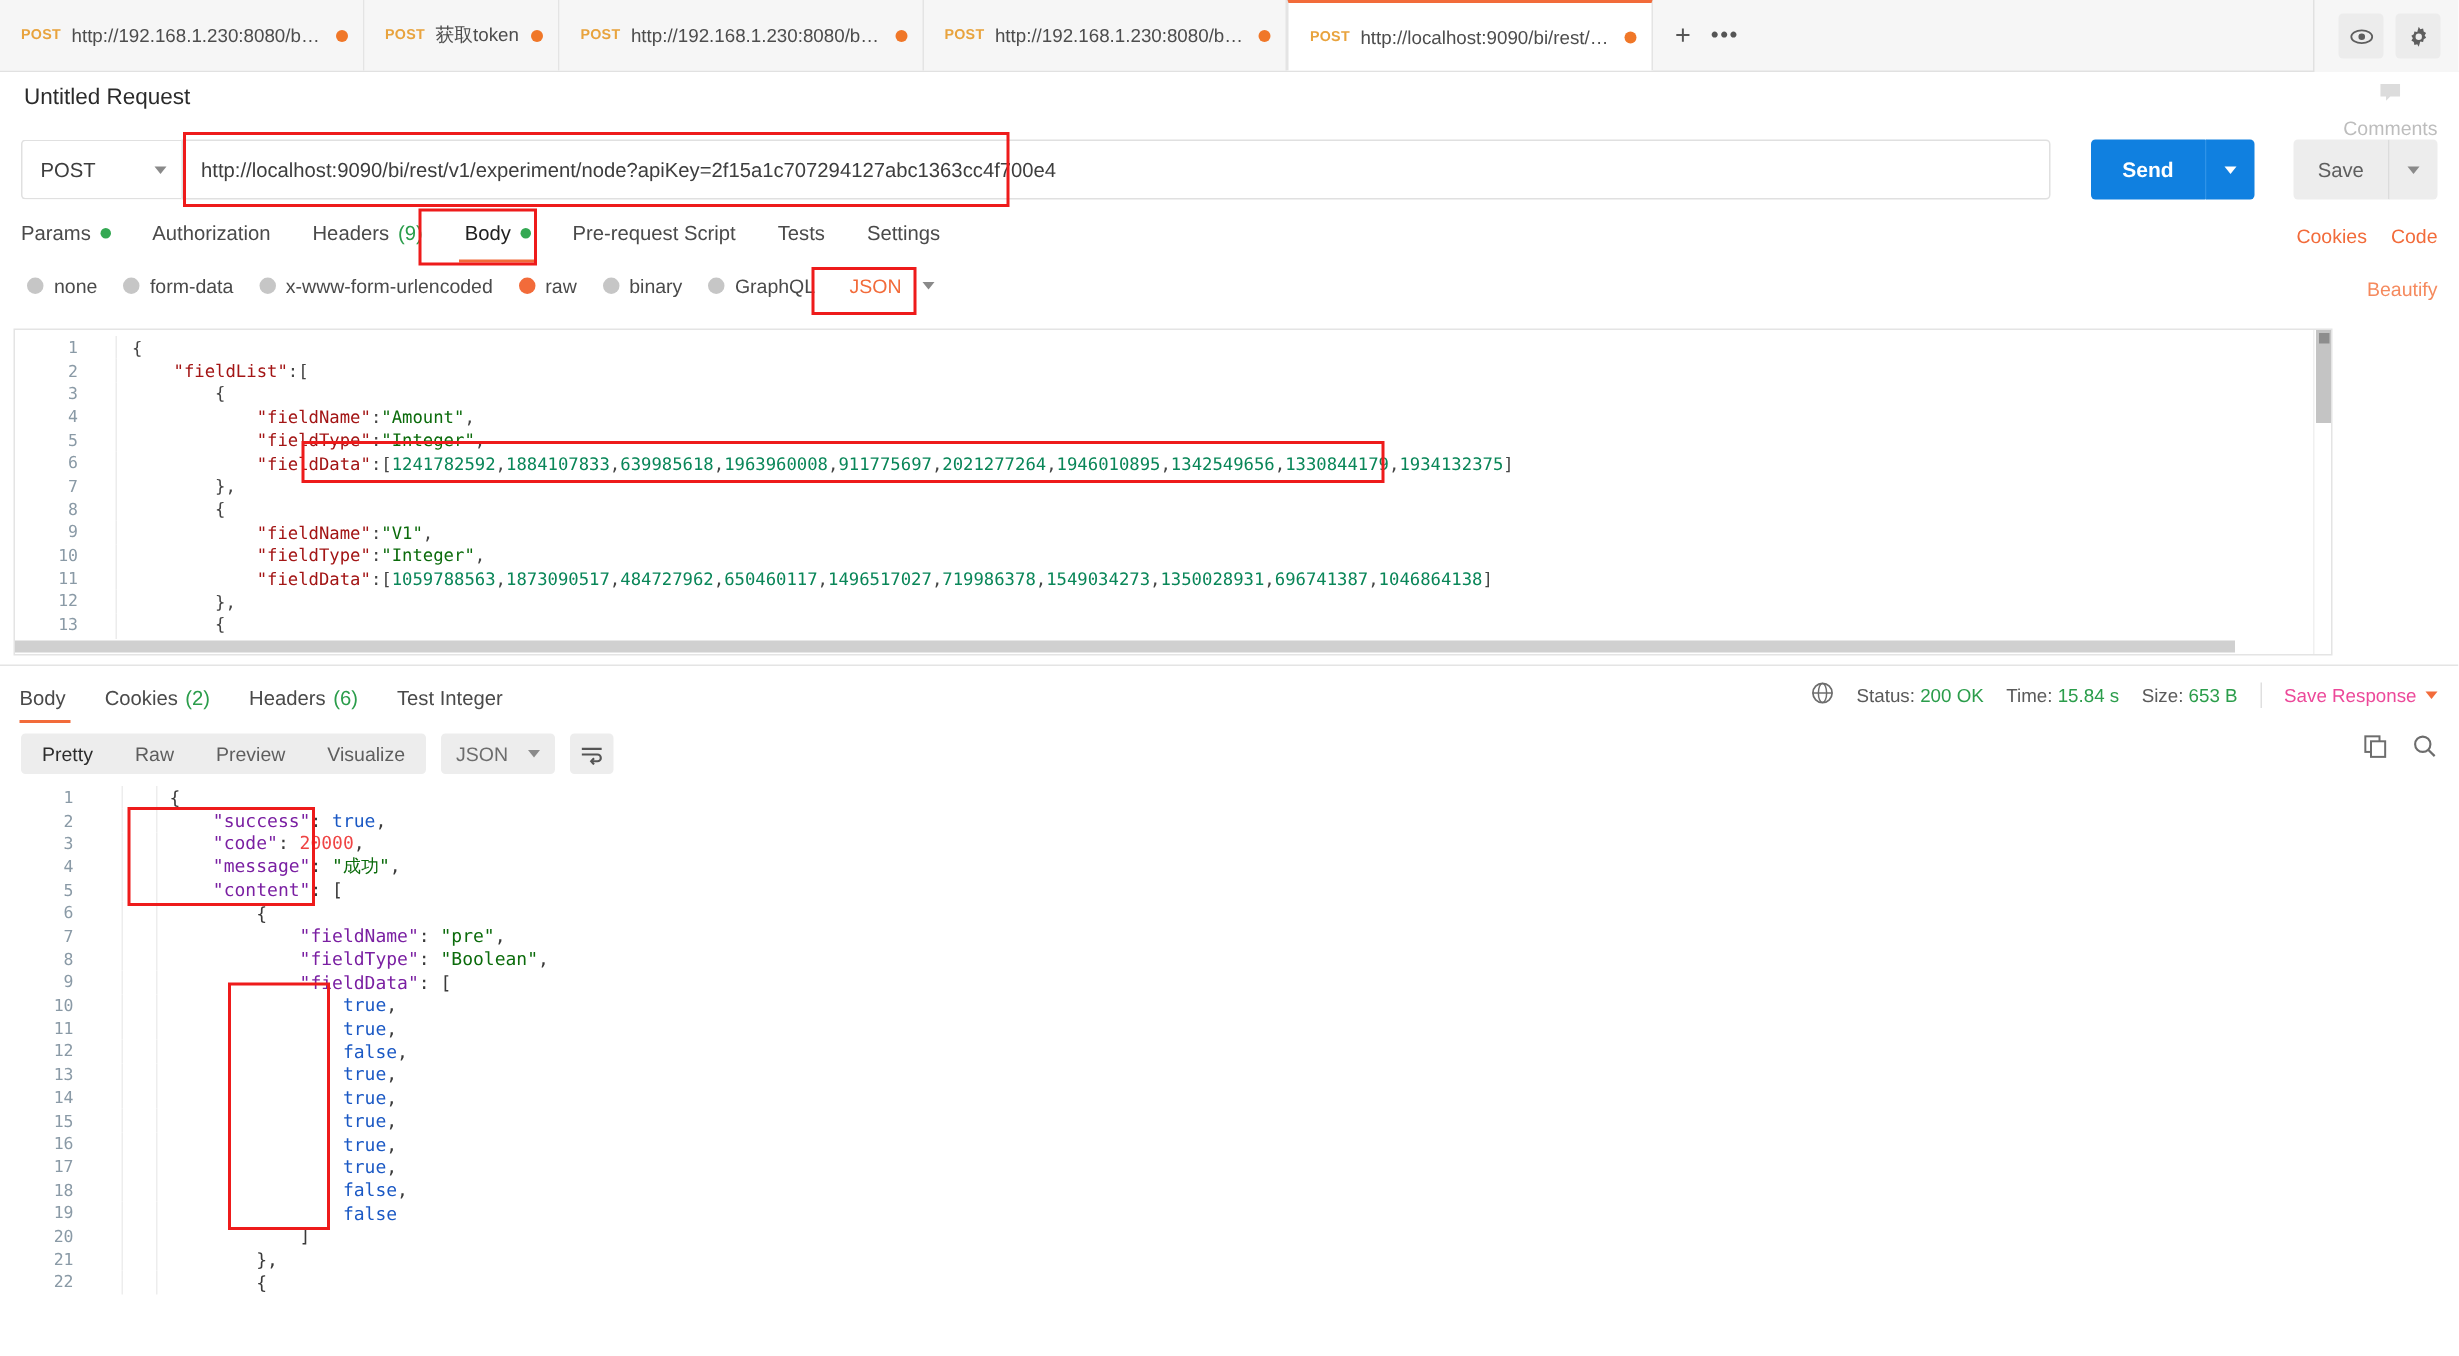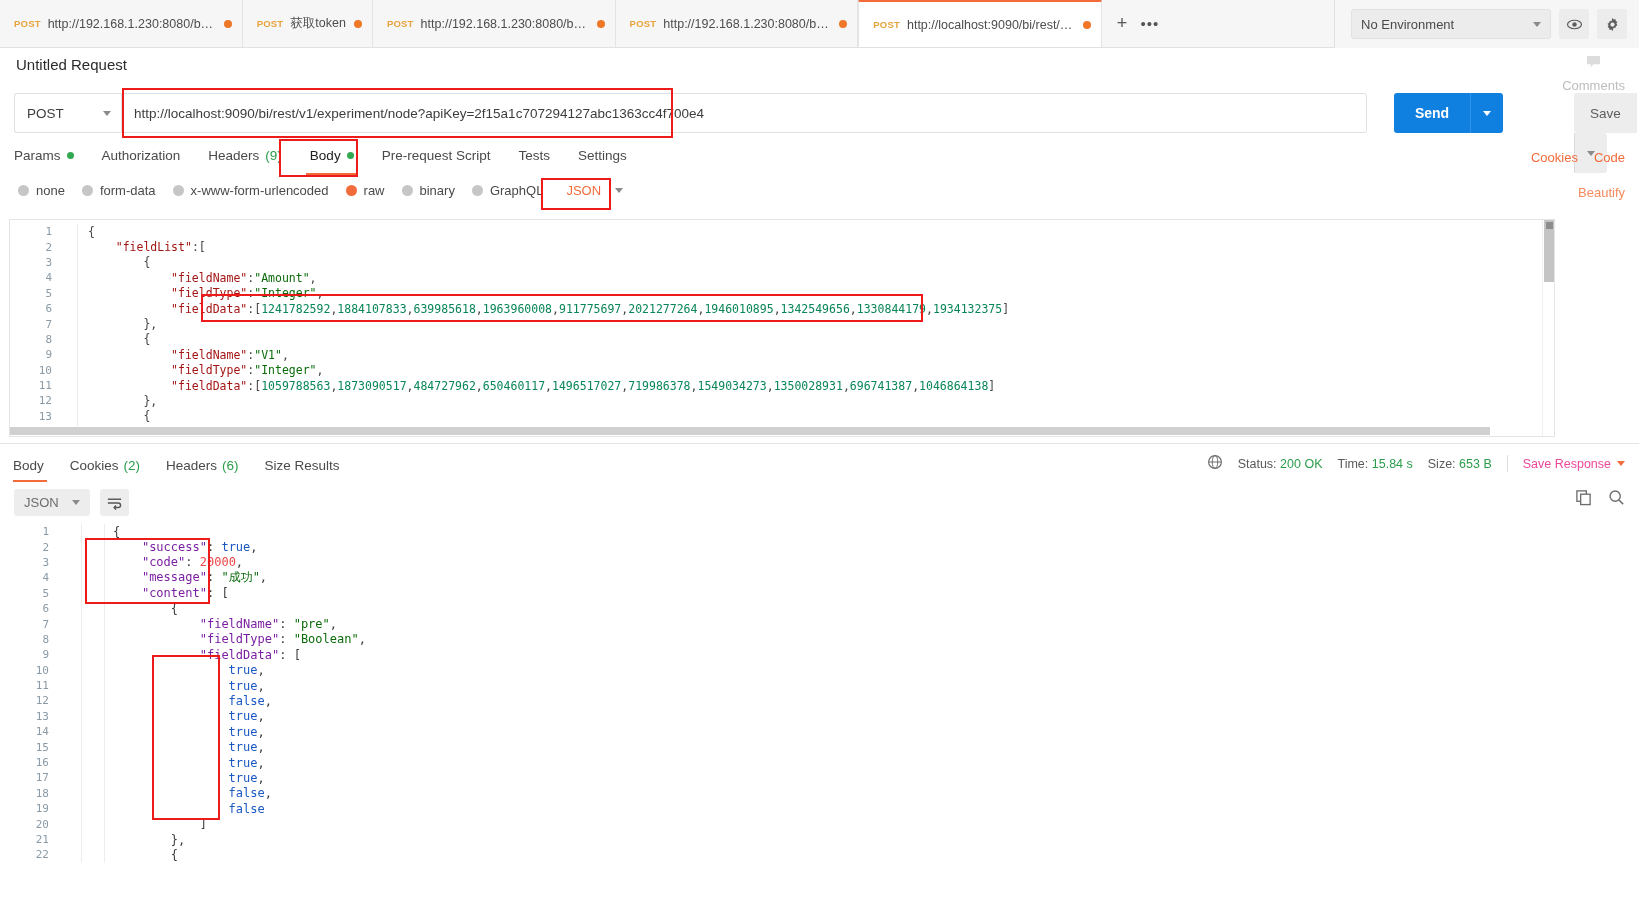--- a/index.html
+++ b/index.html
@@ -98,21 +98,21 @@
   }
   .send-wrap { position: absolute; right: 136px; top: 93px; display: flex; }
   .send-btn {
     height: 40px; width: 76px; background: #1080e0; color: #ffffff; font-size: 14px; font-weight: bold;
     border: none; border-radius: 3px 0 0 3px; cursor: pointer; display:flex;align-items:center;justify-content:center;
   }
   .send-caret {
     height: 40px; width: 33px; background: #1080e0; border-left: 1px solid #2f93e8;
     border-radius: 0 3px 3px 0; cursor: pointer; display:flex;align-items:center;justify-content:center;
   }
-  .save-wrap { position: absolute; right: 2px; top: 93px; display: flex; flex-direction: column; }
+  .save-wrap { position: absolute; right: 14px; top: 93px; display: flex; }
   .save-btn {
     height: 40px; width: 63px; background: #ededed; color: #5e5e5e; font-size: 13.5px;
     border: none; border-radius: 3px 0 0 3px; cursor: pointer; display:flex;align-items:center;justify-content:center;
   }
   .save-caret {
     height: 40px; width: 33px; background: #ededed; border-left: 1px solid #dcdcdc;
     border-radius: 0 3px 3px 0; cursor: pointer; display:flex;align-items:center;justify-content:center;
   }
 
   
@@ -270,24 +270,20 @@
           <span class="dot"></span>
         </div>
       </div>
     <div class="tab-actions">
       <div class="tab-act-btn">+</div>
       <div class="tab-act-btn dots">•••</div>
     </div>
   </div>
 
   <div class="env-area">
-    <div class="env-select">
-      <span>No Environment</span>
-      <span class="caret"></span>
-    </div>
     <div class="icon-sq">
       <svg width="17" height="17" viewBox="0 0 20 20" aria-hidden="true">
         <ellipse cx="10" cy="10" rx="8.2" ry="5" fill="none" stroke="#5e5e5e" stroke-width="1.4"></ellipse>
         <circle cx="10" cy="10" r="2.6" fill="#5e5e5e"></circle>
       </svg>
     </div>
     <div class="icon-sq">
       <svg width="17" height="17" viewBox="0 0 20 20" aria-hidden="true">
         <path d="M10 2.2l1.2 1.9 2.2-.5.5 2.2 1.9 1.2-1.2 1.9 1.2 1.9-1.9 1.2-.5 2.2-2.2-.5L10 17.8l-1.2-1.9-2.2.5-.5-2.2L4.2 13l1.2-1.9L4.2 9.2l1.9-1.2.5-2.2 2.2.5z" fill="#5e5e5e"></path>
         <circle cx="10" cy="10" r="2.5" fill="#ececec"></circle>
@@ -482,21 +478,21 @@
       </div>
       <div class="resp-tab">
         <span>Cookies</span>
         <span class="cnt">(2)</span>
       </div>
       <div class="resp-tab">
         <span>Headers</span>
         <span class="cnt">(6)</span>
       </div>
       <div class="resp-tab">
-        <span>Size Results</span>
+        <span>Test Integer</span>
       </div>
     </div>
 
   <div class="resp-meta">
     <span>
       <svg width="16" height="16" viewBox="0 0 18 18" aria-hidden="true">
         <circle cx="9" cy="9" r="7.2" fill="none" stroke="#6d6d6d" stroke-width="1.3"></circle>
         <ellipse cx="9" cy="9" rx="3.1" ry="7.2" fill="none" stroke="#6d6d6d" stroke-width="1.1"></ellipse>
         <line x1="1.8" y1="9" x2="16.2" y2="9" stroke="#6d6d6d" stroke-width="1.1"></line>
       </svg>
@@ -514,20 +510,26 @@
       <span class="val">653 B</span>
     </span>
     <span class="meta-sep"></span>
     <span class="save-resp">
       <span>Save Response</span>
       <span style="width:0;height:0;border-left:4px solid transparent;border-right:4px solid transparent;border-top:5px solid #f26b3a;display:inline-block;"></span>
     </span>
   </div>
 
   <div class="resp-toolbar">
+    <div class="view-group" id="views-host">
+        <div class="view-btn active">Pretty</div>
+        <div class="view-btn">Raw</div>
+        <div class="view-btn">Preview</div>
+        <div class="view-btn">Visualize</div>
+      </div>
     <div class="fmt-sel">
       <span>JSON</span>
       <span class="caret"></span>
     </div>
     <div class="wrap-btn">
       <svg width="17" height="14" viewBox="0 0 18 14" aria-hidden="true">
         <line x1="2" y1="3" x2="16" y2="3" stroke="#555" stroke-width="1.5"></line>
         <path d="M2 7h11a2.4 2.4 0 010 4.8H9" fill="none" stroke="#555" stroke-width="1.5"></path>
         <path d="M10.6 9.6L8.6 11.8l2 2.2" fill="none" stroke="#555" stroke-width="1.5"></path>
       </svg>

